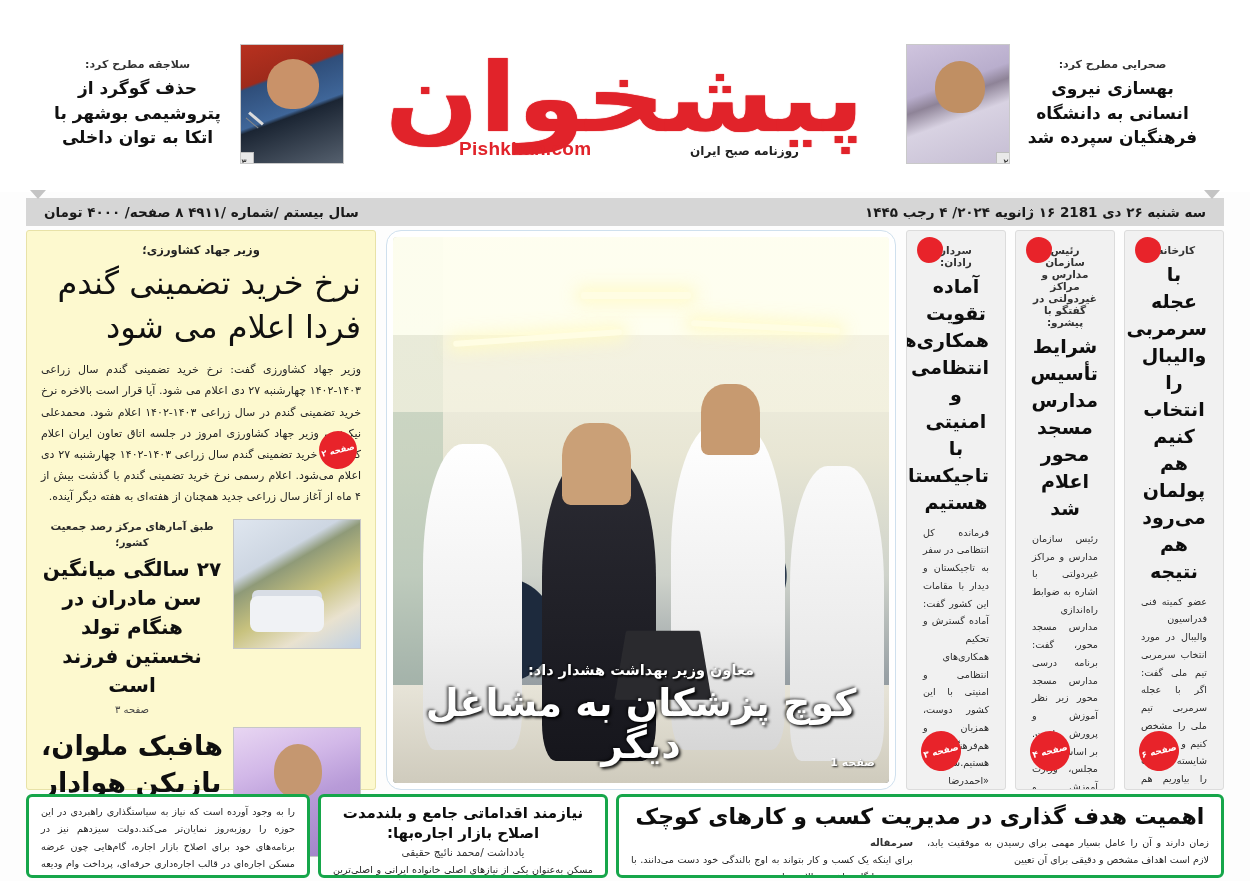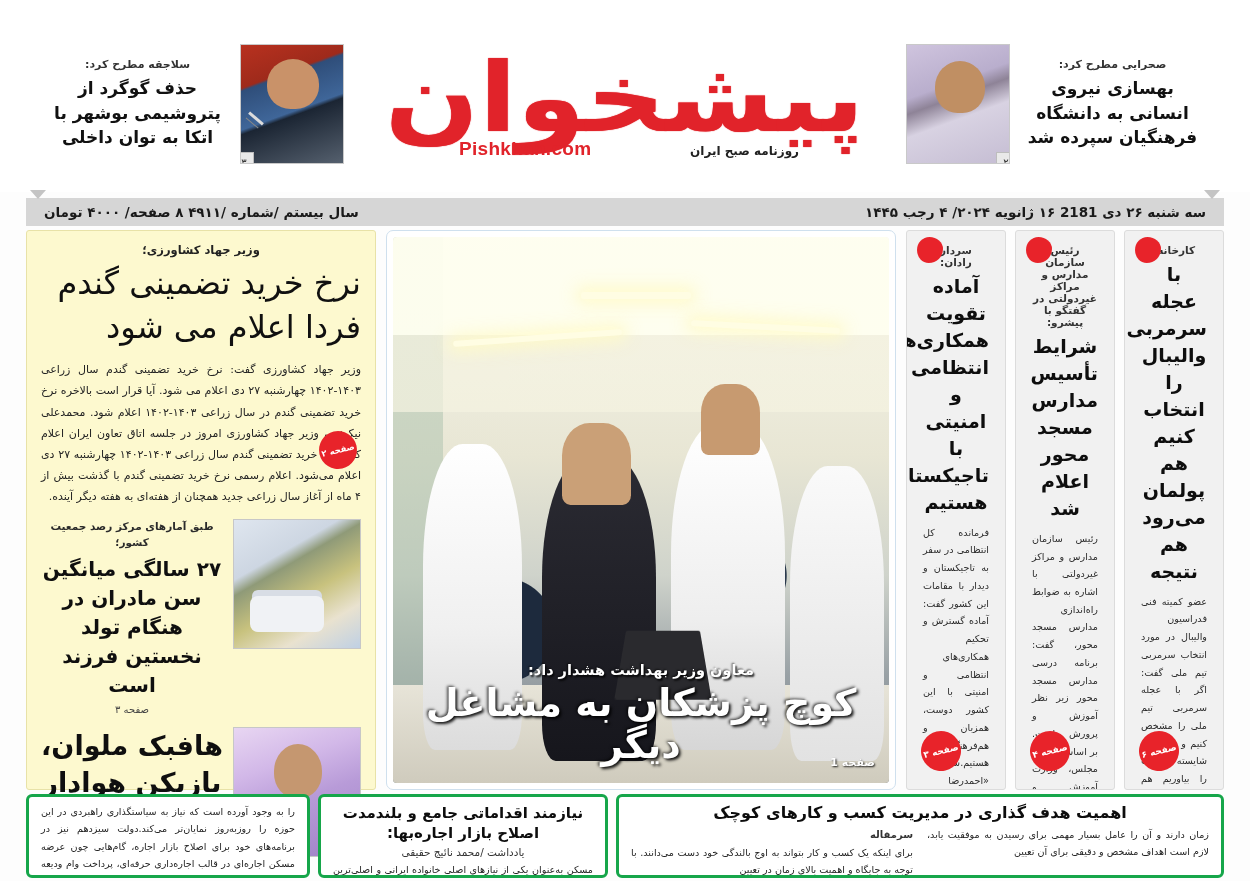--- a/index.html
+++ b/index.html
@@ -136,21 +136,21 @@
     width: 40px; height: 40px; border-radius: 50%;
     background: #e8232a; color: #fff;
     font-size: 9px; font-weight: bold;
     display: flex; align-items: center; justify-content: center;
     transform: rotate(-13deg);
   }
 
   
   .col-center {
     width: 510px;
-    background: #fff; border: 1px solid #cfe0ee; border-radius: 7px;
+    background: #fff; border: 1px solid #cfe0ee; border-radius: 15px;
     padding: 6px; position: relative;
   }
   .photo {
     position: relative; width: 100%; height: 100%;
     border-radius: 4px; overflow: hidden;
     background:
       radial-gradient(circle at 22% 72%, #1d2a3d 0 52px, transparent 53px),
       radial-gradient(circle at 70% 62%, #2b3a4d 0 46px, transparent 47px),
       linear-gradient(180deg,#f6f4e6 0%,#efeee0 22%,#e8e6d4 40%,#cfd3cb 62%,#9aa2a6 80%,#6d7680 100%);
   }
@@ -246,21 +246,21 @@
     display: flex; gap: 8px;
   }
   .bbox {
     border: 3px solid #16a64a; border-radius: 6px;
     background: #fff; padding: 6px 12px; overflow: hidden; position: relative;
   }
   .bbox-edit { width: 608px; }
   .bbox-note { width: 290px; }
   .bbox-cont { width: 284px; }
   .b-head {
-    font-size: 16px; font-weight: bold; color: #0d0d0d; text-align: center;
+    font-size: 22px; font-weight: bold; color: #0d0d0d; text-align: center;
     line-height: 1.25; margin-bottom: 3px;
   }
   .b-head-sm { font-size: 15px; font-weight: bold; color: #0d0d0d; text-align: center; line-height: 1.35; }
   .b-byline { font-size: 10.5px; color: #333; text-align: center; margin: 2px 0 3px 0; }
   .b-label { font-size: 10px; color: #333; font-weight: 600; }
   .b-cols { display: flex; gap: 14px; }
   .b-col { flex: 1; font-size: 9.6px; line-height: 1.78; color: #222; text-align: justify; }
   .b-body { font-size: 9.6px; line-height: 1.8; color: #222; text-align: justify; }
   .b-row { display: flex; gap: 10px; align-items: flex-start; }
 </style>

